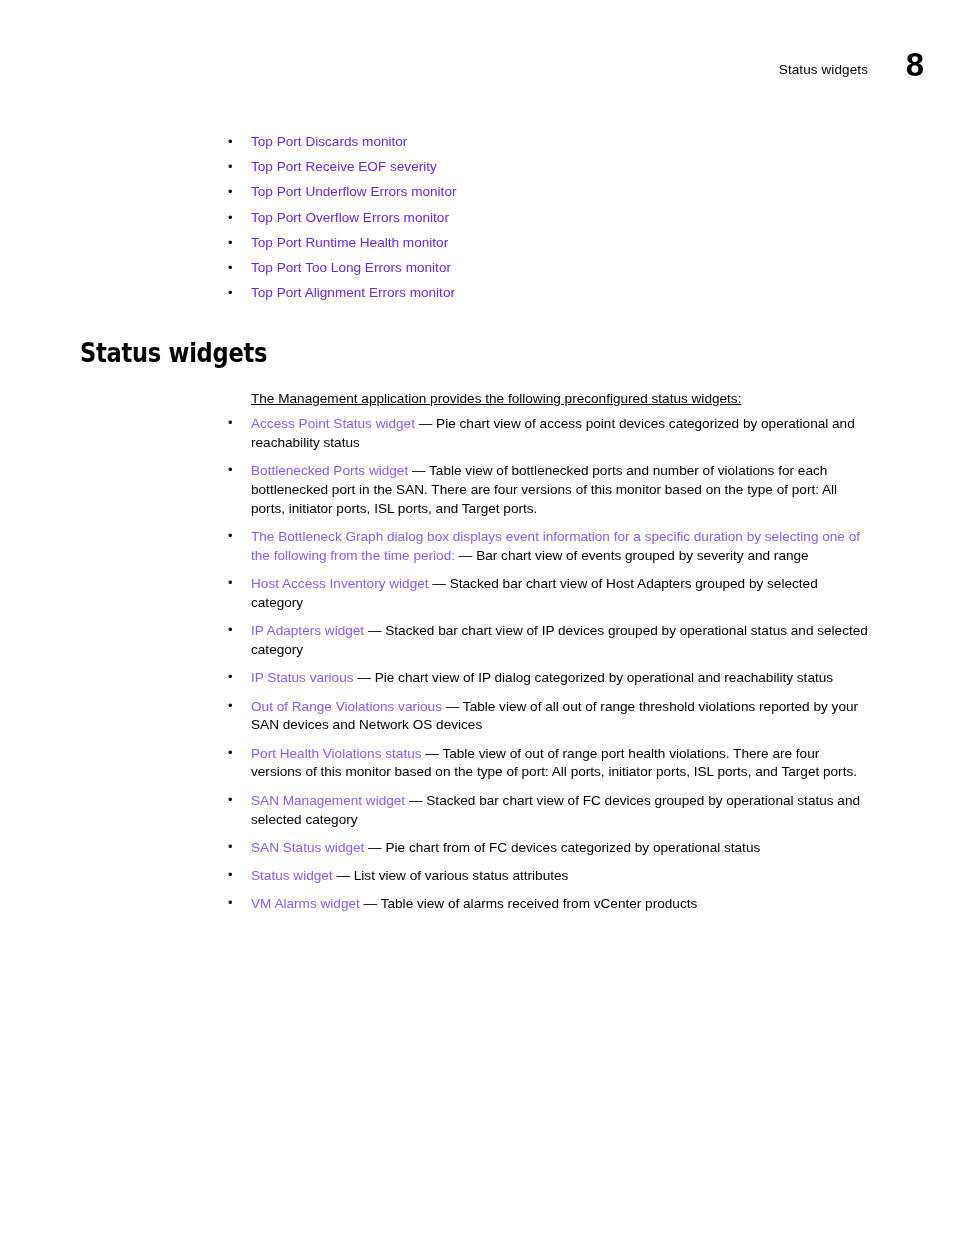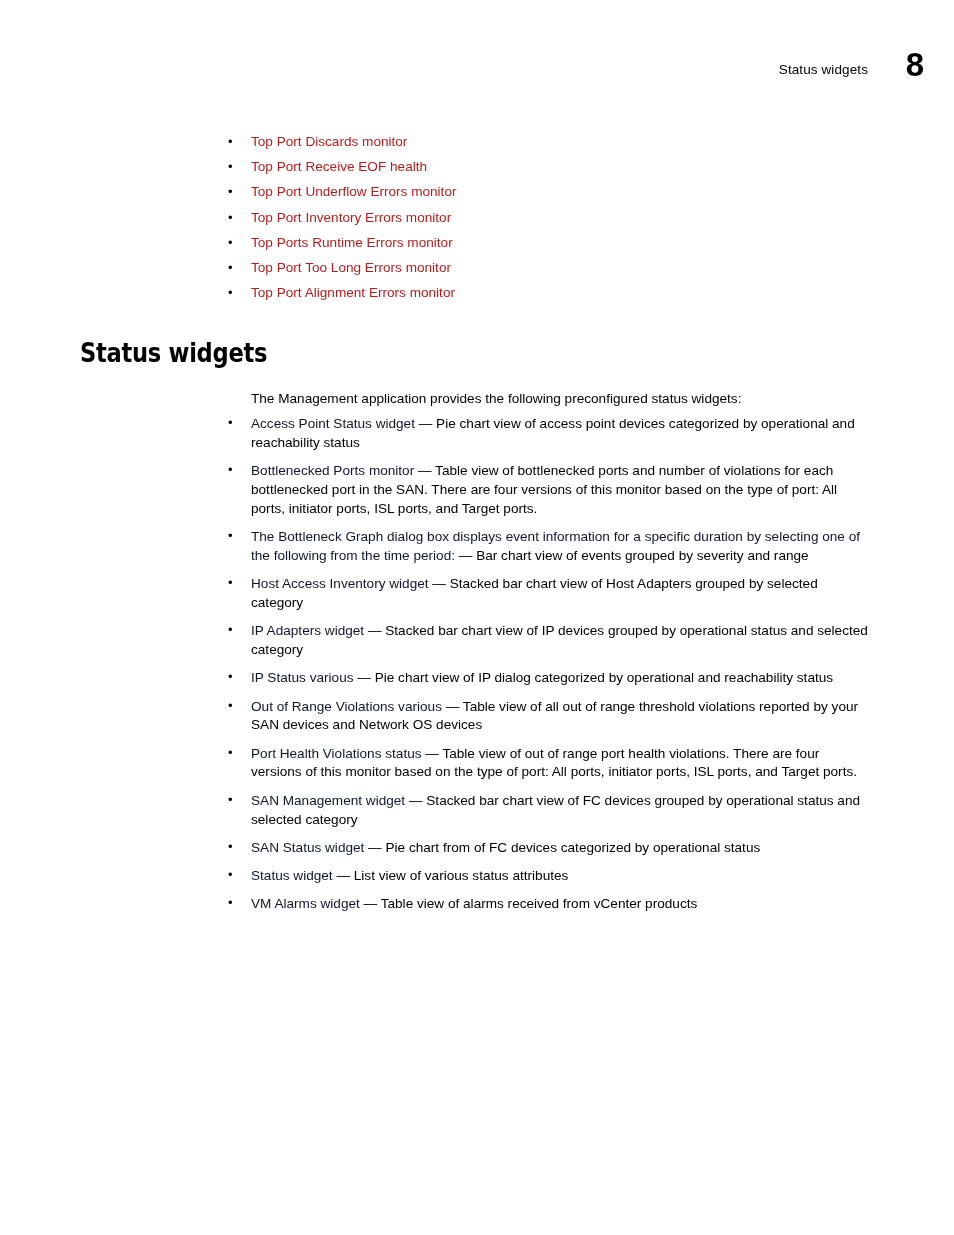--- a/index.html
+++ b/index.html
@@ -71,21 +71,21 @@
     position: absolute;
     left: 0;
     top: 0;
     width: 12px;
     text-align: left;
     color: #000000;
     font-size: 13px;
     line-height: 16px;
   }
   .xref-link {
-    color: #b91c1c;
+    color: #6d28d9;
   }
 
   
   .section-heading {
     position: absolute;
     top: 337px;
     left: 80px;
     font-family: "DejaVu Sans Condensed", "Liberation Sans Narrow", "Liberation Sans", sans-serif;
     font-size: 27px;
     font-weight: bold;
@@ -97,72 +97,73 @@
 
   
   .intro-paragraph {
     position: absolute;
     top: 389px;
     left: 251px;
     width: 620px;
     font-size: 13.6px;
     line-height: 19px;
     color: #000000;
+    text-decoration: underline;
   }
 
   
   .body-list {
     position: absolute;
     top: 415px;
     left: 228px;
     width: 641px;
   }
   .body-item {
     position: relative;
     padding-left: 23px;
     margin-bottom: 9.5px;
     font-size: 13.6px;
     line-height: 18.8px;
     color: #000000;
     text-align: left;
   }
   .body-item .link {
-    color: #0f172a;
+    color: #8b5cf6;
   }
   .body-item .desc {
     color: #000000;
   }
 </style>
 </head>
 <body>
 
 <div class="page-header">
   <div class="header-title">Status widgets</div>
   <div class="header-pagenum">8</div>
 </div>
 
 <div class="content">
 
   <div class="xref-list">
       <div class="xref-item"><span class="bullet">•</span><span class="xref-link">Top Port Discards monitor</span></div>
-      <div class="xref-item"><span class="bullet">•</span><span class="xref-link">Top Port Receive EOF health</span></div>
+      <div class="xref-item"><span class="bullet">•</span><span class="xref-link">Top Port Receive EOF severity</span></div>
       <div class="xref-item"><span class="bullet">•</span><span class="xref-link">Top Port Underflow Errors monitor</span></div>
-      <div class="xref-item"><span class="bullet">•</span><span class="xref-link">Top Port Inventory Errors monitor</span></div>
-      <div class="xref-item"><span class="bullet">•</span><span class="xref-link">Top Ports Runtime Errors monitor</span></div>
+      <div class="xref-item"><span class="bullet">•</span><span class="xref-link">Top Port Overflow Errors monitor</span></div>
+      <div class="xref-item"><span class="bullet">•</span><span class="xref-link">Top Port Runtime Health monitor</span></div>
       <div class="xref-item"><span class="bullet">•</span><span class="xref-link">Top Port Too Long Errors monitor</span></div>
       <div class="xref-item"><span class="bullet">•</span><span class="xref-link">Top Port Alignment Errors monitor</span></div>
     </div>
 
   <div class="section-heading">Status widgets</div>
 
   <div class="intro-paragraph">The Management application provides the following preconfigured status widgets:</div>
 
   <div class="body-list">
       <div class="body-item"><span class="bullet">•</span><span class="link">Access Point Status widget</span><span class="desc"> — Pie chart view of access point devices categorized by operational and reachability status</span></div>
-      <div class="body-item"><span class="bullet">•</span><span class="link">Bottlenecked Ports monitor</span><span class="desc"> — Table view of bottlenecked ports and number of violations for each bottlenecked port in the SAN. There are four versions of this monitor based on the type of port: All ports, initiator ports, ISL ports, and Target ports.</span></div>
+      <div class="body-item"><span class="bullet">•</span><span class="link">Bottlenecked Ports widget</span><span class="desc"> — Table view of bottlenecked ports and number of violations for each bottlenecked port in the SAN. There are four versions of this monitor based on the type of port: All ports, initiator ports, ISL ports, and Target ports.</span></div>
       <div class="body-item"><span class="bullet">•</span><span class="link">The Bottleneck Graph dialog box displays event information for a specific duration by selecting one of the following from the time period:</span><span class="desc"> — Bar chart view of events grouped by severity and range</span></div>
       <div class="body-item"><span class="bullet">•</span><span class="link">Host Access Inventory widget</span><span class="desc"> — Stacked bar chart view of Host Adapters grouped by selected category</span></div>
       <div class="body-item"><span class="bullet">•</span><span class="link">IP Adapters widget</span><span class="desc"> — Stacked bar chart view of IP devices grouped by operational status and selected category</span></div>
       <div class="body-item"><span class="bullet">•</span><span class="link">IP Status various</span><span class="desc"> — Pie chart view of IP dialog categorized by operational and reachability status</span></div>
       <div class="body-item"><span class="bullet">•</span><span class="link">Out of Range Violations various</span><span class="desc"> — Table view of all out of range threshold violations reported by your SAN devices and Network OS devices</span></div>
       <div class="body-item"><span class="bullet">•</span><span class="link">Port Health Violations status</span><span class="desc"> — Table view of out of range port health violations. There are four versions of this monitor based on the type of port: All ports, initiator ports, ISL ports, and Target ports.</span></div>
       <div class="body-item"><span class="bullet">•</span><span class="link">SAN Management widget</span><span class="desc"> — Stacked bar chart view of FC devices grouped by operational status and selected category</span></div>
       <div class="body-item"><span class="bullet">•</span><span class="link">SAN Status widget</span><span class="desc"> — Pie chart from of FC devices categorized by operational status</span></div>
       <div class="body-item"><span class="bullet">•</span><span class="link">Status widget</span><span class="desc"> — List view of various status attributes</span></div>
       <div class="body-item"><span class="bullet">•</span><span class="link">VM Alarms widget</span><span class="desc"> — Table view of alarms received from vCenter products</span></div>

